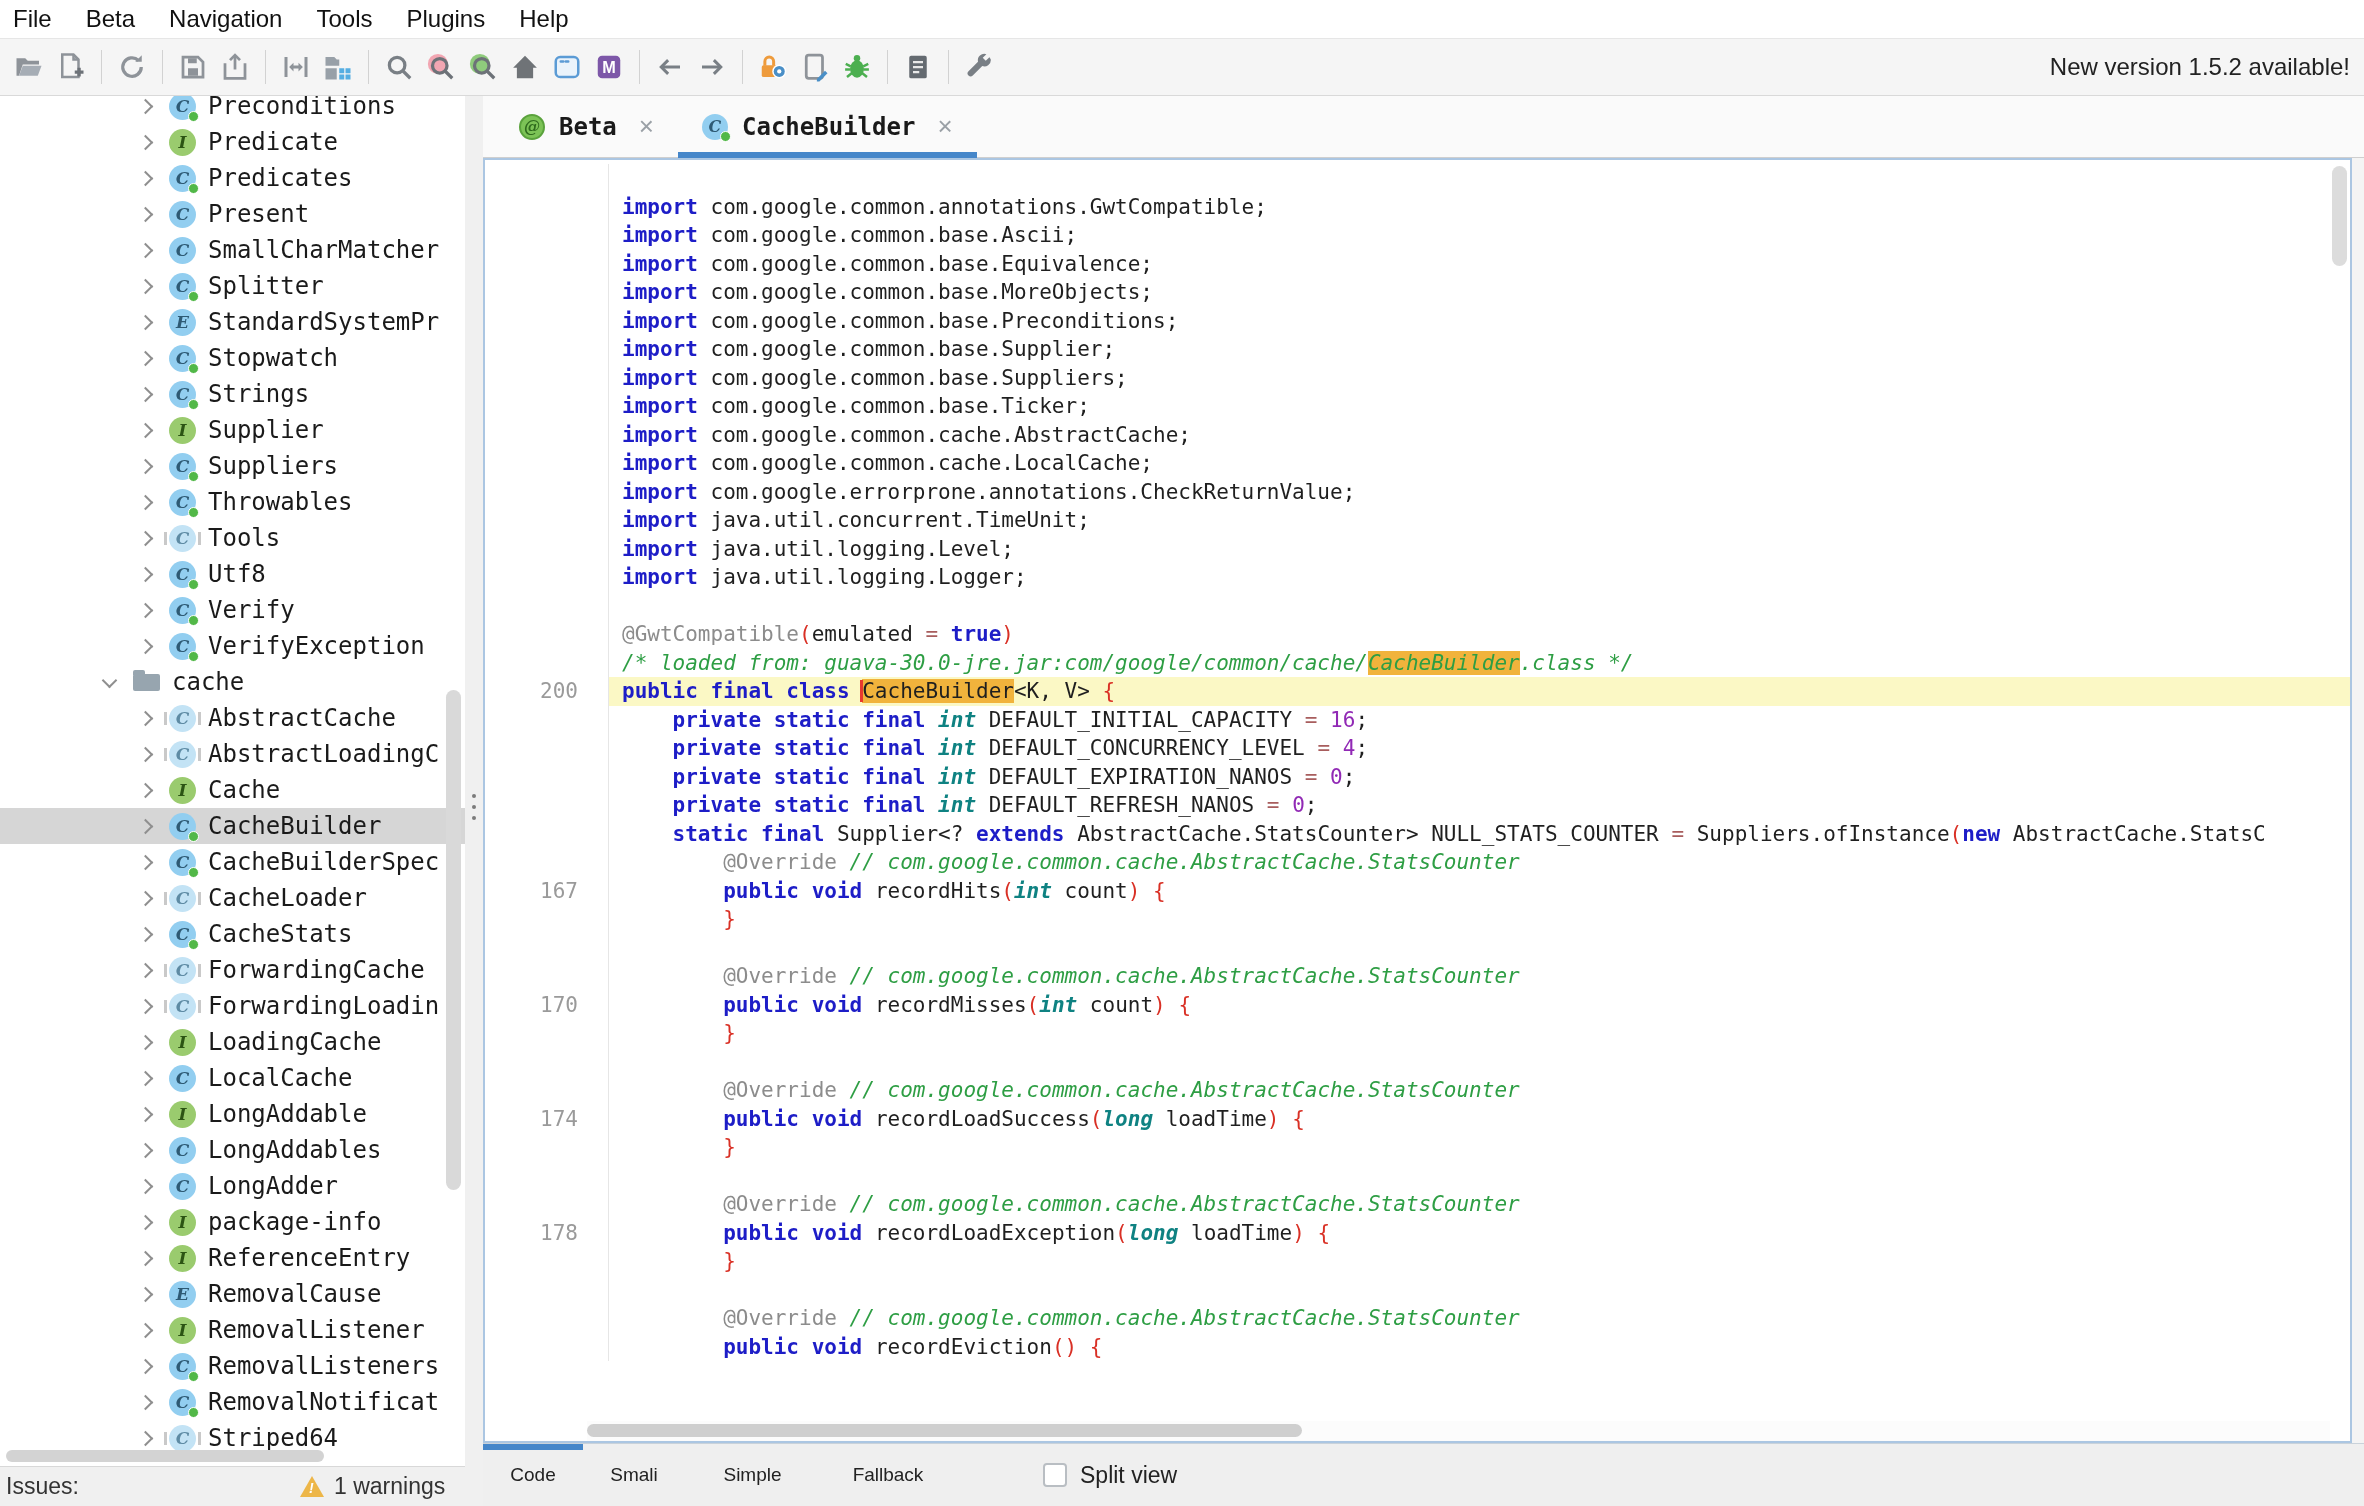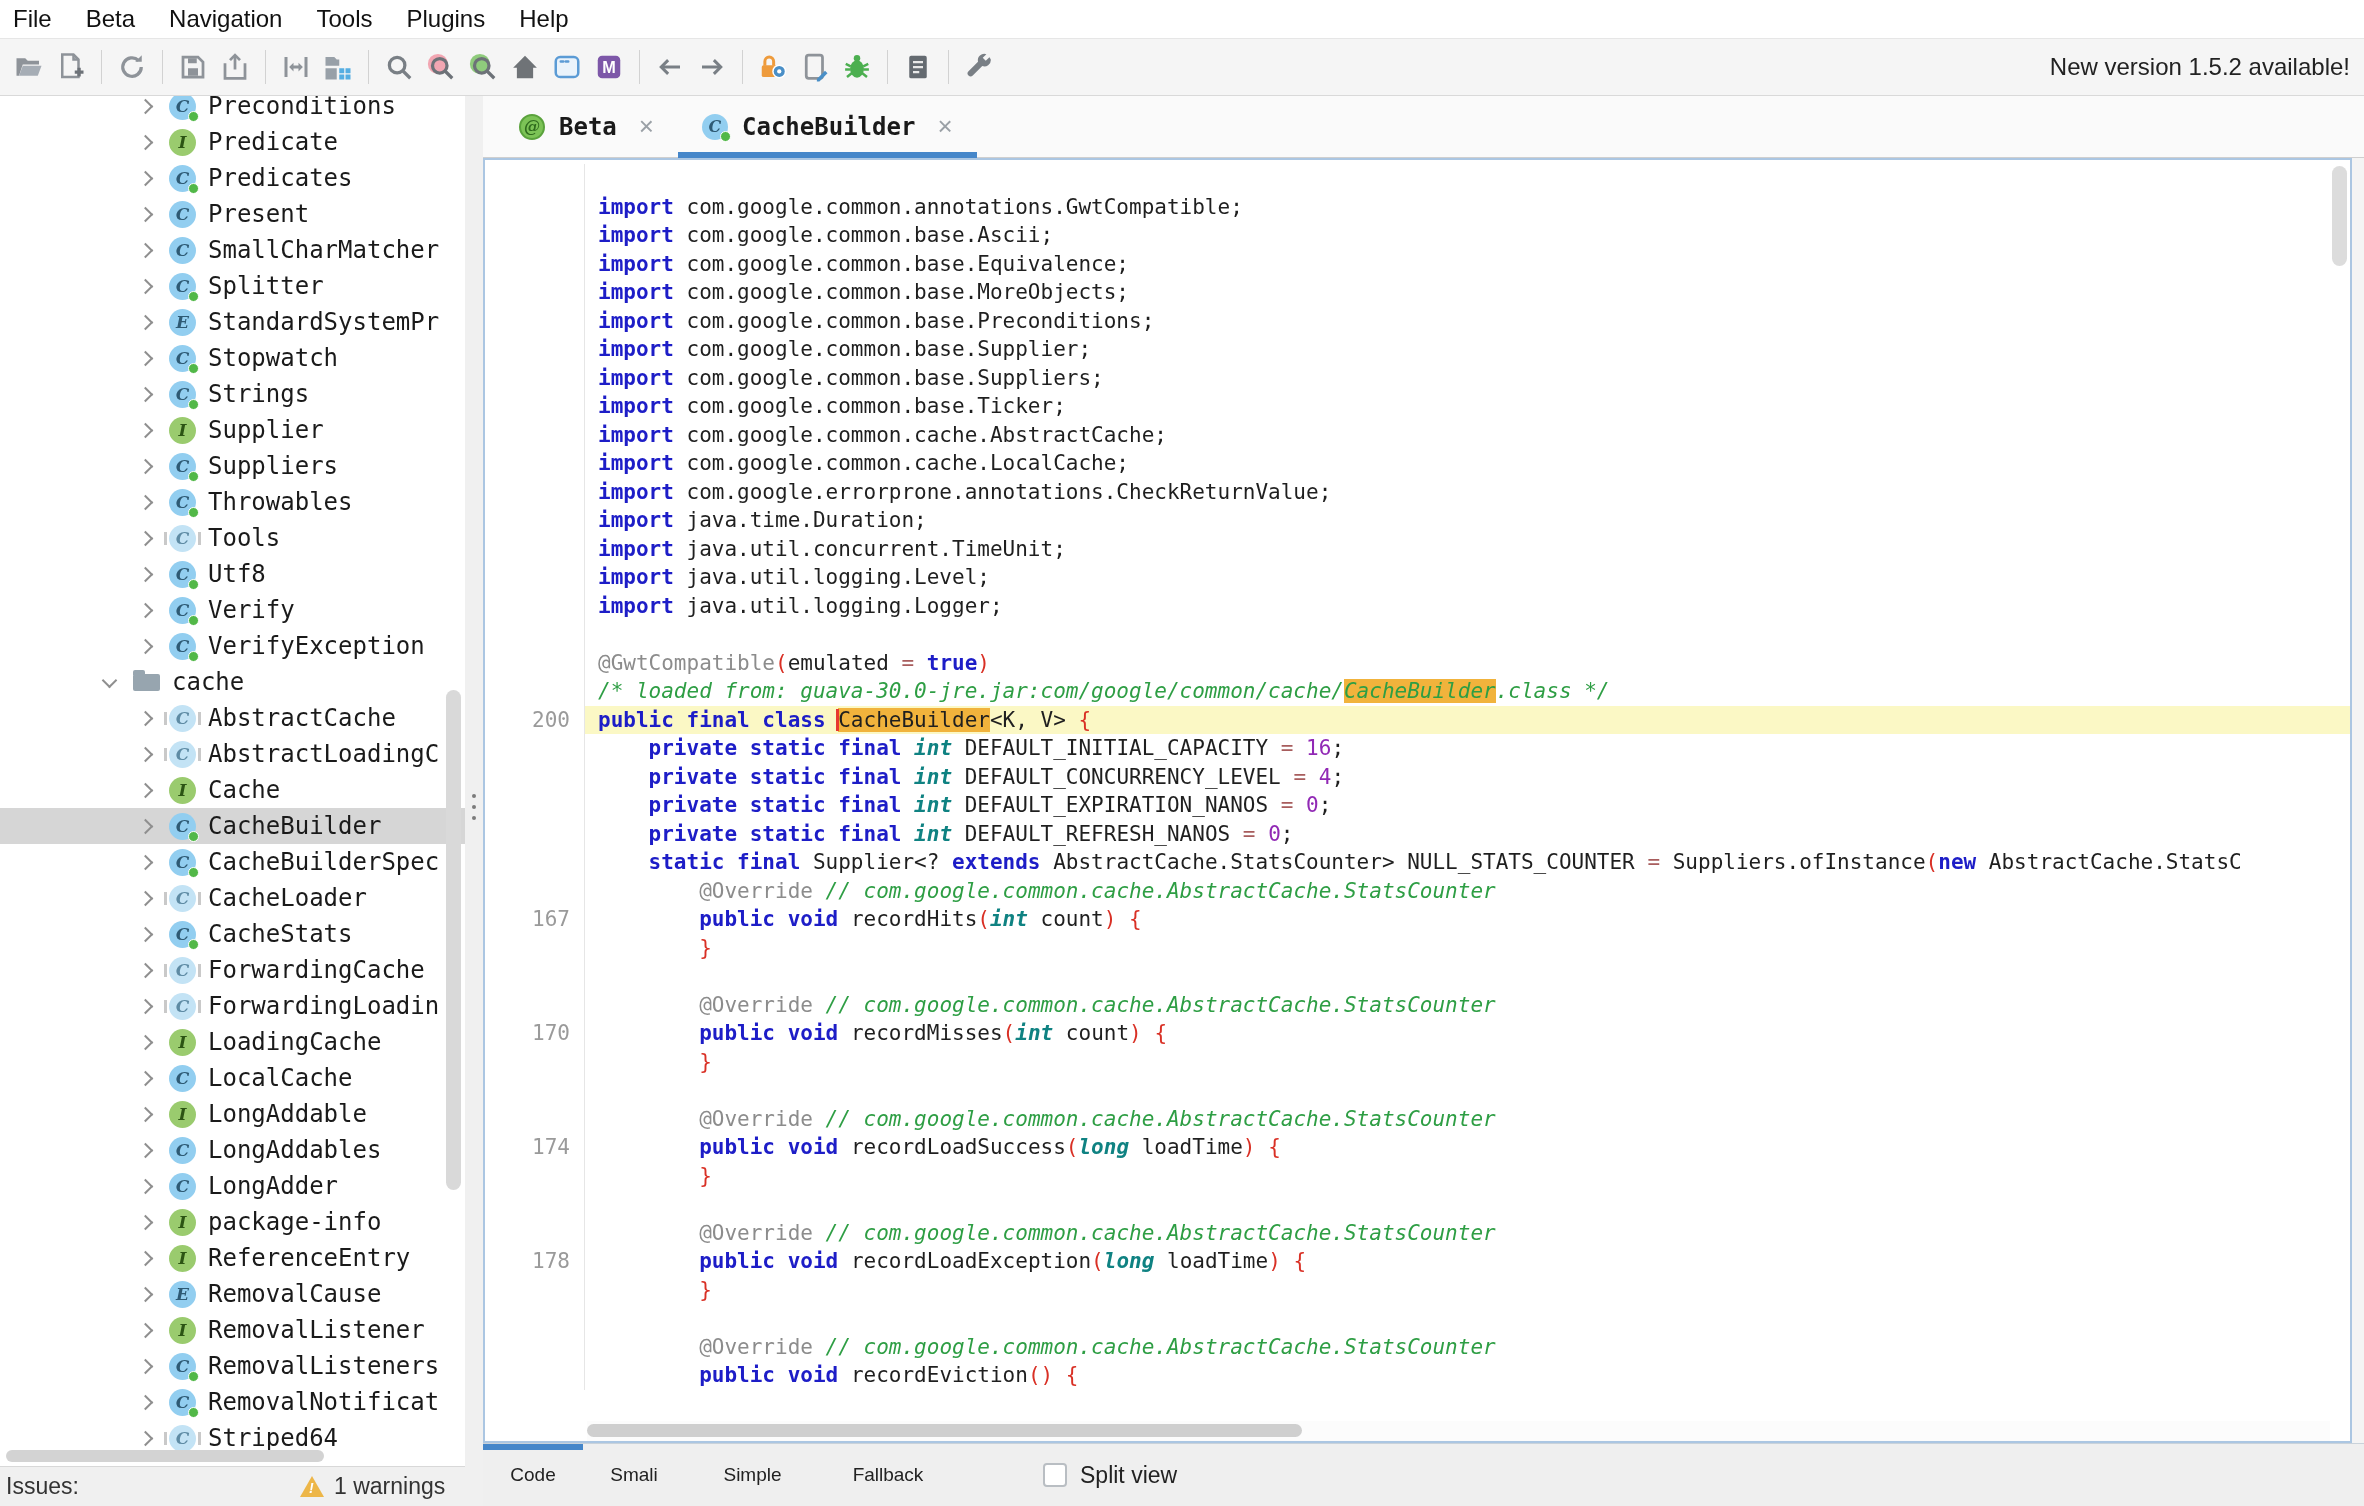--- a/index.html
+++ b/index.html
@@ -85,21 +85,21 @@
   .tab .ti { width:26px; height:26px; font-size:16px; }
   .tab .tabname { font:bold 24px "DejaVu Sans Mono", monospace; color:#1a1a1a; margin-left:14px; }
   .tab .x { color:#9aa0a6; font-size:26px; margin-left:22px; font-family:"Liberation Sans",sans-serif; }
   .tab.active::after { content:""; position:absolute; left:0; right:0; bottom:-1px;
             height:6px; background:#4586c9; }
 
   .editor { position:relative; flex:1; margin-right:12px; border:2px solid #abc6e2;
             background:#fff; overflow:hidden; }
   .rows { padding-top:4px; }
   .crow { display:flex; height:28.5px; font:21px/28.5px "DejaVu Sans Mono", monospace; }
-  .lnum { flex:none; width:100px; text-align:right; padding-right:14px; color:#9a9a9a;
+  .lnum { flex:none; width:124px; text-align:right; padding-right:30px; color:#9a9a9a;
           border-right:1px solid #e6e6e6; }
   .ctext { flex:1; white-space:pre; padding-left:13px; color:#1f1f1f; min-width:0; }
   .crow.cur .ctext { background:#fbf8c5; }
   .kw  { color:#1d1dc7; font-weight:bold; }
   .ty  { color:#0f8282; font-weight:bold;font-style:italic; }
   .num { color:#9129b5; }
   .op  { color:#a85d5d; }
   .par { color:#d93025; }
   .cm  { color:#2e9e44; font-style:italic; }
   .ann { color:#8c8c8c; }
@@ -564,24 +564,20 @@
             <div class="crow">
               <span class="lnum"></span>
               <span class="ctext"><span class="kw">import</span><span class="pl"> com.google.common.cache.LocalCache;</span></span>
             </div>
             <div class="crow">
               <span class="lnum"></span>
               <span class="ctext"><span class="kw">import</span><span class="pl"> com.google.errorprone.annotations.CheckReturnValue;</span></span>
             </div>
             <div class="crow">
               <span class="lnum"></span>
-              <span class="ctext"><span class="kw">import</span><span class="pl"> java.time.Duration;</span></span>
-            </div>
-            <div class="crow">
-              <span class="lnum"></span>
               <span class="ctext"><span class="kw">import</span><span class="pl"> java.util.concurrent.TimeUnit;</span></span>
             </div>
             <div class="crow">
               <span class="lnum"></span>
               <span class="ctext"><span class="kw">import</span><span class="pl"> java.util.logging.Level;</span></span>
             </div>
             <div class="crow">
               <span class="lnum"></span>
               <span class="ctext"><span class="kw">import</span><span class="pl"> java.util.logging.Logger;</span></span>
             </div>

